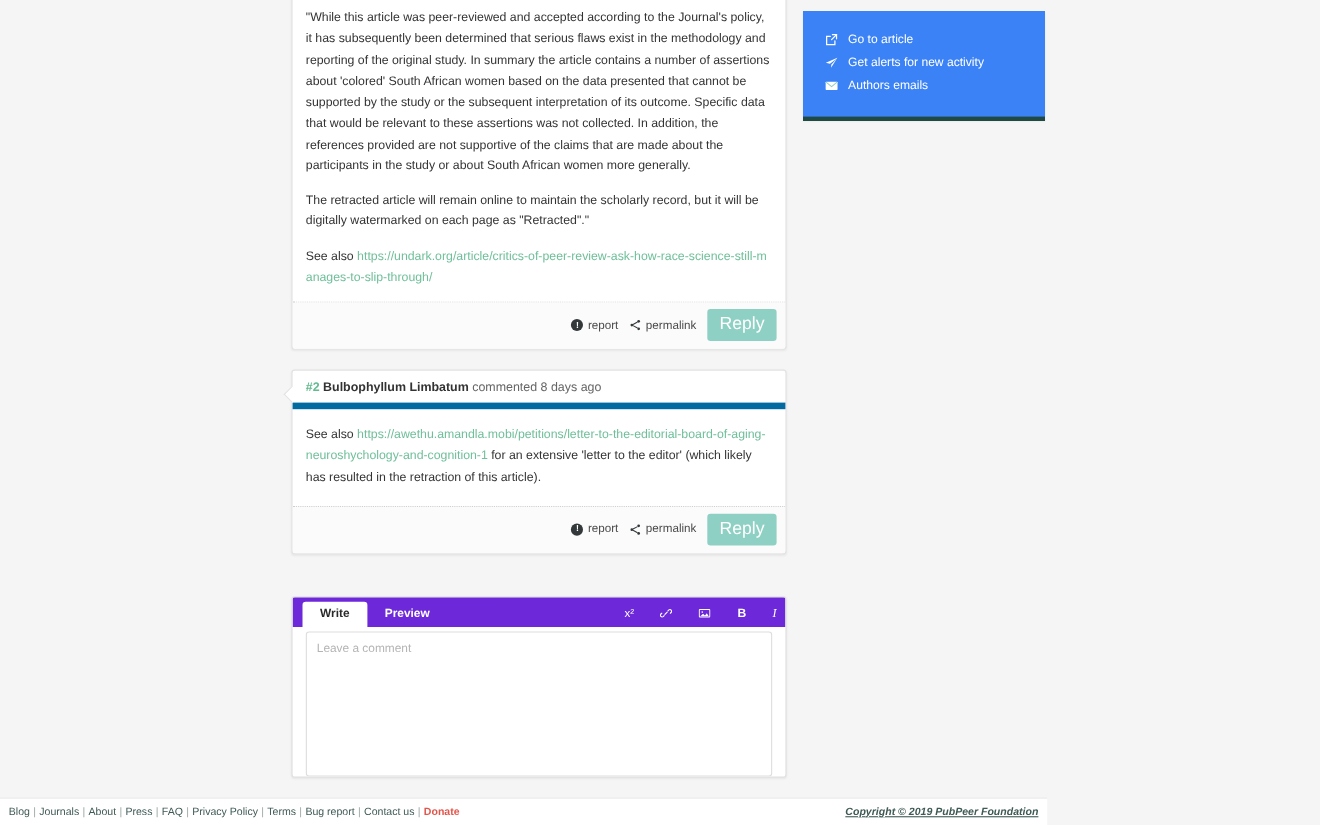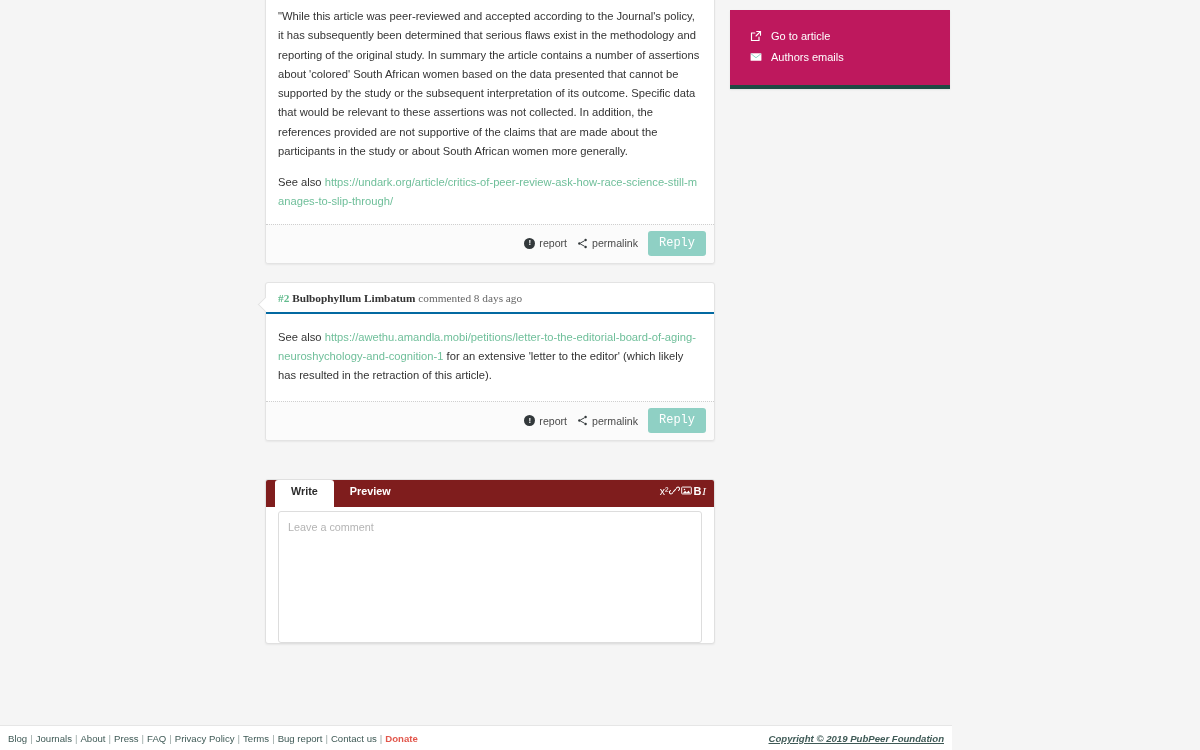--- a/index.html
+++ b/index.html
@@ -40,24 +40,23 @@
     color: #333333;
   }
   .card-body p { margin: 0 0 12px 0; }
   .card-body p:last-child { margin-bottom: 2px; }
 
   a.link { color: #6fbf9a; text-decoration: none; word-break: break-all; }
 
   
   .cmt-head {
     padding: 9px 12px 8px 12px;
-    border-bottom: 2px solid #0369a1;
+    border-bottom: 6px solid #0369a1;
     font-size: 11.3px;
     color: #555;
-    font-family: Liberation Serif, serif;
   }
   .cmt-num { color: #63bb8e; font-weight: bold; }
   .cmt-author { color: #333; font-weight: bold; }
   .cmt-meta { color: #666; }
 
   
   .notch {
     position: absolute;
     left: -6px; top: 16px;
     width: 11px; height: 11px;
@@ -87,34 +86,34 @@
     width: 11px; height: 11px; border-radius: 50%;
     background: #33393b;
     color: #fff; font-size: 8px; font-weight: bold;
     display: inline-flex; align-items: center; justify-content: center;
     line-height: 1;
   }
   .ic-share { width: 11px; height: 11px; display: inline-block; }
   .btn-reply {
     background: #8fd0c4;
     color: #ffffff;
-    font-size: 12px;
+    font-size: 16px;
     border: none;
     border-radius: 3px;
     padding: 5px 11px 6px 11px;
     cursor: pointer;
-    font-family: Liberation Mono, monospace;
+    font-family: Liberation Sans, sans-serif;
   }
 
   
   .sidebar {
     position: absolute;
     left: 730px; top: 10px;
     width: 220px;
-    background: #be185d;
+    background: #3b82f6;
     border-bottom: 4px solid #1f4a44;
     padding: 15px 0 18px 0;
     box-shadow: 0 1px 2px rgba(0,0,0,0.07);
   }
   .side-item {
     display: flex; align-items: center; gap: 9px;
     padding: 4px 0 4px 19px;
     color: #ffffff;
     font-size: 11px;
     cursor: pointer;
@@ -124,42 +123,43 @@
   
   .editor-card {
     background: #ffffff;
     border: 1px solid #e0e0e0;
     border-radius: 3px;
     box-shadow: 0 1px 2px rgba(0,0,0,0.06);
     margin-top: 38px;
     overflow: hidden;
   }
   .ed-header {
-    background: #7f1d1d;
+    background: #6d28d9;
     height: 27px;
     display: flex;
+    align-items: flex-end;
     padding: 0 8px 0 9px;
     position: relative;
   }
   .tab {
     font-size: 10.8px;
     font-weight: bold;
     color: #ffffff;
     padding: 6px 16px 6px 16px;
     cursor: pointer;
     line-height: 1;
   }
   .tab.active {
     background: #ffffff;
     color: #2b2b2b;
     border-radius: 3px 3px 0 0;
   }
   .ed-tools {
     margin-left: auto;
-    display: flex; align-items: center; gap: 1px;
+    display: flex; align-items: center; gap: 24px;
     color: #ffffff;
     padding-bottom: 6px;
   }
   .tool { font-size: 10.5px; cursor: pointer; display:inline-flex; align-items:center; }
 
   .ed-area { padding: 4px 12px 0 12px; }
   .ta-wrap {
     border: 1px solid #dddddd;
     border-radius: 3px;
     background: #fff;
@@ -209,20 +209,21 @@
 </head>
 <body>
 
 <div class="page">
 
   <div class="main-col">
 
     <div class="card">
       <div class="card-body">
         <p>"While this article was peer-reviewed and accepted according to the Journal's policy, it has subsequently been determined that serious flaws exist in the methodology and reporting of the original study. In summary the article contains a number of assertions about 'colored' South African women based on the data presented that cannot be supported by the study or the subsequent interpretation of its outcome. Specific data that would be relevant to these assertions was not collected. In addition, the references provided are not supportive of the claims that are made about the participants in the study or about South African women more generally.</p>
+        <p>The retracted article will remain online to maintain the scholarly record, but it will be digitally watermarked on each page as "Retracted"."</p>
         <p><span>See also </span><a class="link" href="#">https://undark.org/article/critics-of-peer-review-ask-how-race-science-still-manages-to-slip-through/</a></p>
       </div>
       <div class="actions">
         <span class="act">
           <span class="ic-report">!</span>
           <span>report</span>
         </span>
         <span class="act">
           <span class="ic-share">
             <svg viewBox="0 0 16 16" width="11" height="11">
@@ -317,20 +318,28 @@
             <path d="M9 2 h5 v5"></path>
             <path d="M14 2 L8 8"></path>
             <path d="M12 9.5 V14 H2 V4 h4.5"></path>
           </svg>
       </span>
       <span>Go to article</span>
     </div>
     <div class="side-item">
       <span class="side-ic">
         <svg viewBox="0 0 16 16" width="12" height="12">
+            <path d="M15 2 L1 8.2 L6 9.3 L14.4 2.8 L7.6 10.6 L7.4 14 Z" fill="#ffffff"></path>
+          </svg>
+      </span>
+      <span>Get alerts for new activity</span>
+    </div>
+    <div class="side-item">
+      <span class="side-ic">
+        <svg viewBox="0 0 16 16" width="12" height="12">
             <rect x="0.8" y="3" width="14.4" height="10" rx="0.8" fill="#ffffff"></rect>
             <path d="M1.3 3.6 L8 9 L14.7 3.6" fill="none" stroke="#8fd0c4" stroke-width="1.3"></path>
           </svg>
       </span>
       <span>Authors emails</span>
     </div>
   </div>
 
   <div class="footer">
     <a href="#">Blog</a>

